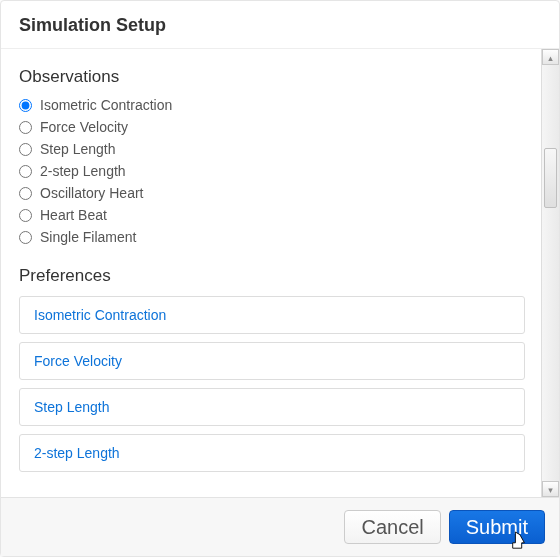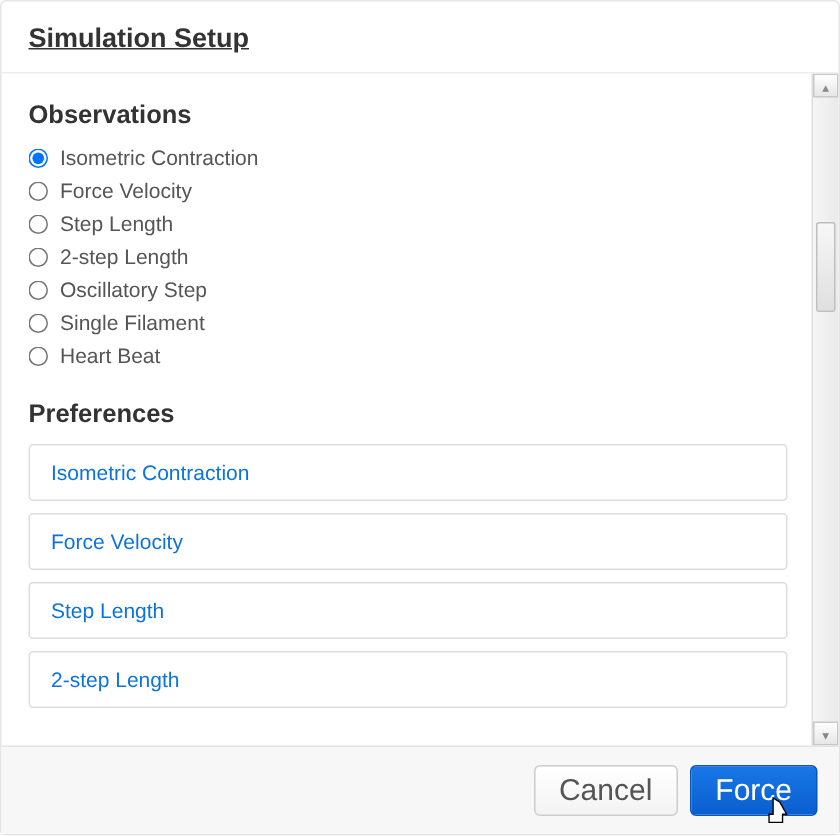--- a/index.html
+++ b/index.html
@@ -21,21 +21,20 @@
   }
   .modal-header {
     padding: 14px 18px 12px 18px;
     border-bottom: 1px solid #eee;
   }
   .modal-header h3 {
     margin: 0;
     font-size: 18px;
     font-weight: 700;
     color: #333;
-    text-decoration: underline;
   }
   .modal-body-wrap {
     flex: 1 1 auto;
     position: relative;
     display: flex;
     overflow: hidden;
   }
   .modal-body {
     flex: 1 1 auto;
     overflow-y: auto;
@@ -67,21 +66,21 @@
     left: 2px; right: 2px;
     top: 22%; height: 60px;
     background: linear-gradient(#f7f7f7, #dfdfdf);
     border: 1px solid #bfbfbf;
     border-radius: 2px;
   }
 
   h4.section {
     margin: 0 0 10px 0;
     font-size: 17px;
-    font-weight: 700;
+    font-weight: 400;
     color: #333;
   }
   h4.section.prefs { margin-top: 21px; }
 
   .radio-row {
     display: flex;
     align-items: center;
     gap: 8px;
     margin: 4px 0 6px 0;
     font-size: 14px;
@@ -160,29 +159,29 @@
       <label class="radio-row">
         <input type="radio" name="obs" style="">
         <span>Step Length</span>
       </label>
       <label class="radio-row">
         <input type="radio" name="obs" style="">
         <span>2-step Length</span>
       </label>
       <label class="radio-row">
         <input type="radio" name="obs" style="">
-        <span>Oscillatory Step</span>
+        <span>Oscillatory Heart</span>
+      </label>
+      <label class="radio-row">
+        <input type="radio" name="obs" style="">
+        <span>Heart Beat</span>
       </label>
       <label class="radio-row">
         <input type="radio" name="obs" style="">
         <span>Single Filament</span>
-      </label>
-      <label class="radio-row">
-        <input type="radio" name="obs" style="">
-        <span>Heart Beat</span>
       </label>
 
       <h4 class="section prefs">Preferences</h4>
 
       <div class="pref-item">
         <span>Isometric Contraction</span>
       </div>
       <div class="pref-item">
         <span>Force Velocity</span>
       </div>
@@ -197,20 +196,20 @@
 
     <div class="scrollbar">
       <div class="arrow up">▴</div>
       <div class="thumb"></div>
       <div class="arrow down">▾</div>
     </div>
   </div>
 
   <div class="modal-footer">
     <button class="btn btn-default">Cancel</button>
-    <button class="btn btn-primary">Force</button>
+    <button class="btn btn-primary">Submit</button>
   </div>
 
   <svg class="cursor" style="left:510px; top:530px;" viewBox="0 0 20 24">
     <path d="M6 2 L6 14 L3 14 L3 20 L13 20 L13 14 L16 14 L11 5 Z" fill="#fff" stroke="#000" stroke-width="1"></path>
   </svg>
 
 </div>
 
 </body></html>

